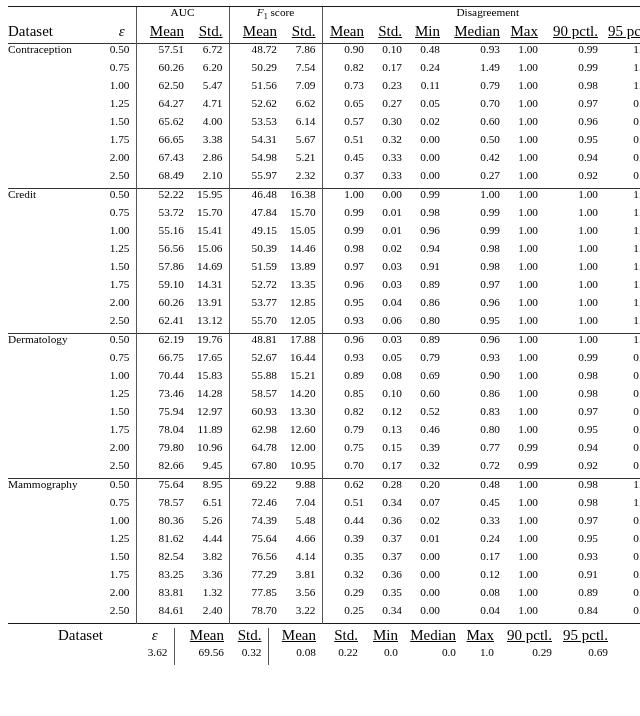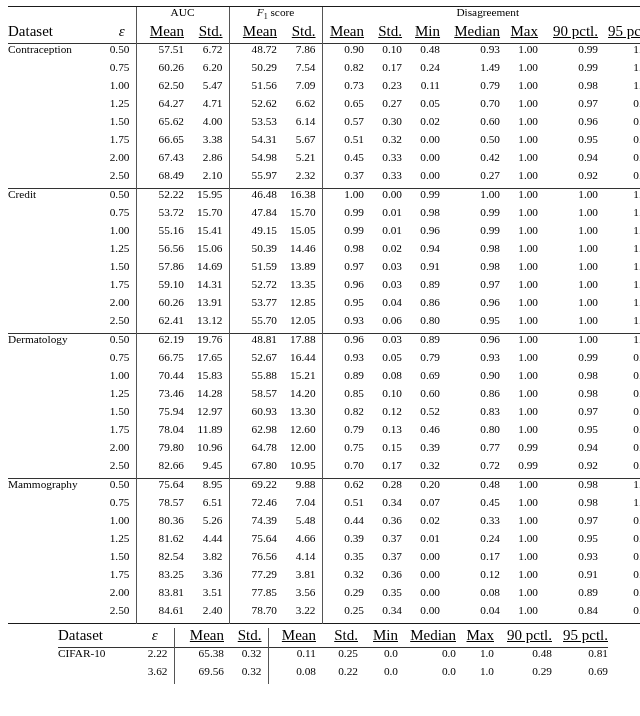--- a/index.html
+++ b/index.html
@@ -586,21 +586,21 @@
             <td class="c-right">0.00</td>
             <td class="c-right">0.12</td>
             <td class="c-right">1.00</td>
             <td class="c-right">0.91</td>
             <td class="c-right">0.98</td>
           </tr>
           <tr class="rowline">
             <td class="c-left grp-name"></td>
             <td class="c-right pad-r">2.00</td>
             <td class="c-right vsep pad-l">83.81</td>
-            <td class="c-right pad-r">3.51</td>
+            <td class="c-right pad-r">1.32</td>
             <td class="c-right vsep pad-l">77.85</td>
             <td class="c-right pad-r">3.56</td>
             <td class="c-right vsep pad-l">0.29</td>
             <td class="c-right">0.35</td>
             <td class="c-right">0.00</td>
             <td class="c-right">0.08</td>
             <td class="c-right">1.00</td>
             <td class="c-right">0.89</td>
             <td class="c-right">0.98</td>
           </tr>
@@ -651,33 +651,20 @@
           <td class="hsub right">Std.</td>
           <td class="hsub right">Min</td>
           <td class="hsub right">Median</td>
           <td class="hsub right">Max</td>
           <td class="hsub right">90 pctl.</td>
           <td class="hsub right">95 pctl.</td>
         </tr>
       </thead>
       <tbody id="t2-body">
           <tr class="rowline">
-            <td class="c-left grp-name rule-thin">CIFAR-10</td>
-            <td class="c-right pad-r rule-thin">2.22</td>
-            <td class="c-right vsep pad-l rule-thin">65.38</td>
-            <td class="c-right pad-r rule-thin">0.32</td>
-            <td class="c-right vsep pad-l rule-thin">0.11</td>
-            <td class="c-right rule-thin">0.25</td>
-            <td class="c-right rule-thin">0.0</td>
-            <td class="c-right rule-thin">0.0</td>
-            <td class="c-right rule-thin">1.0</td>
-            <td class="c-right rule-thin">0.48</td>
-            <td class="c-right rule-thin">0.81</td>
-          </tr>
-          <tr class="rowline">
             <td class="c-left grp-name"></td>
             <td class="c-right pad-r">3.62</td>
             <td class="c-right vsep pad-l">69.56</td>
             <td class="c-right pad-r">0.32</td>
             <td class="c-right vsep pad-l">0.08</td>
             <td class="c-right">0.22</td>
             <td class="c-right">0.0</td>
             <td class="c-right">0.0</td>
             <td class="c-right">1.0</td>
             <td class="c-right">0.29</td>

